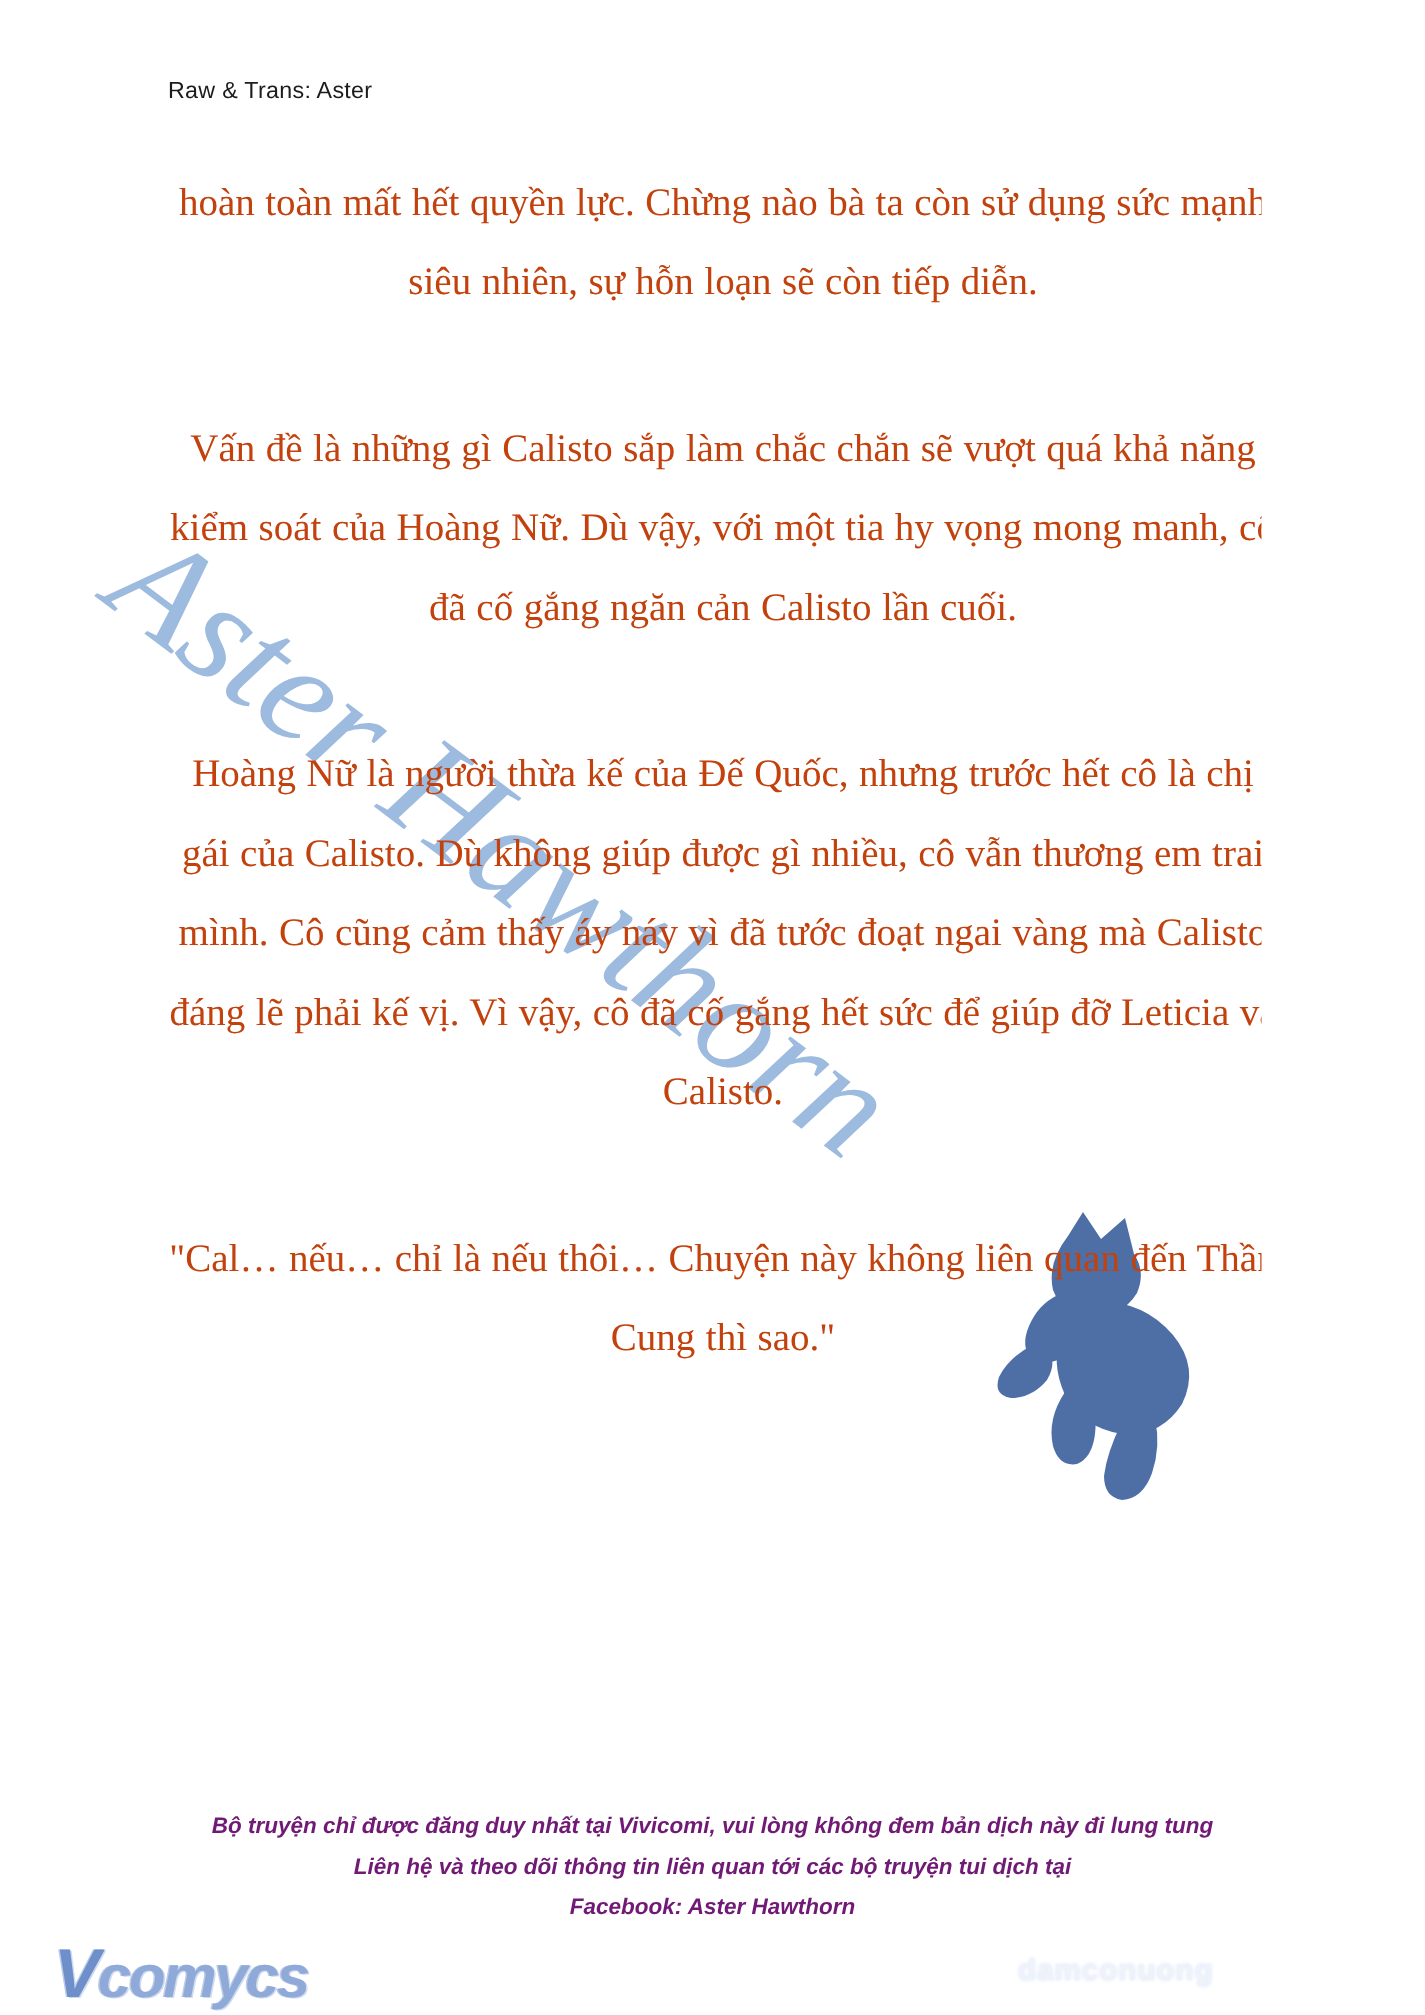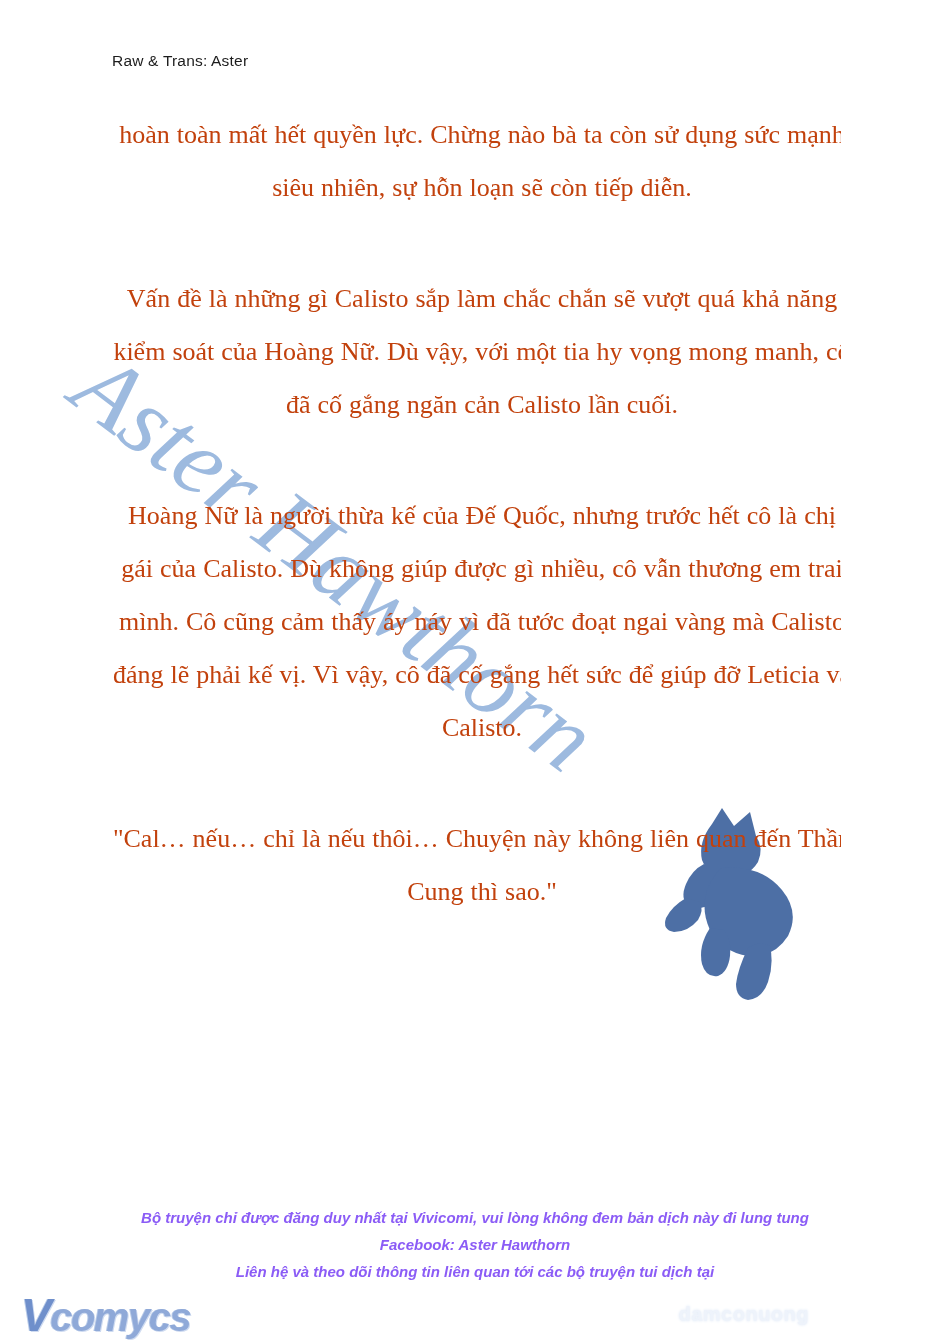--- a/index.html
+++ b/index.html
@@ -88,28 +88,28 @@
     width: 950px;
     text-align: center;
     z-index: 5;
   }
   .footer-note .fn-line {
     font-family: "Liberation Sans", "DejaVu Sans", sans-serif;
     font-weight: bold;
     font-style: italic;
     font-size: 15px;
     line-height: 27px;
-    color: #8b5cf6;
+    color: #701a75;
     white-space: nowrap;
   }
 
   
   .logo {
     position: absolute;
-    left: 21px;
+    left: 36px;
     top: 1292px;
     z-index: 5;
   }
   .logo-text {
     font-family: "Liberation Sans", "DejaVu Sans", sans-serif;
     font-weight: bold;
     font-style: italic;
     font-size: 40px;
     letter-spacing: -1.5px;
     color: #8fa9d8;
@@ -165,22 +165,22 @@
 
   <div class="content">
     <p class="para">hoàn toàn mất hết quyền lực. Chừng nào bà ta còn sử dụng sức mạnh siêu nhiên, sự hỗn loạn sẽ còn tiếp diễn.</p>
     <p class="para">Vấn đề là những gì Calisto sắp làm chắc chắn sẽ vượt quá khả năng kiểm soát của Hoàng Nữ. Dù vậy, với một tia hy vọng mong manh, cô đã cố gắng ngăn cản Calisto lần cuối.</p>
     <p class="para">Hoàng Nữ là người thừa kế của Đế Quốc, nhưng trước hết cô là chị gái của Calisto. Dù không giúp được gì nhiều, cô vẫn thương em trai mình. Cô cũng cảm thấy áy náy vì đã tước đoạt ngai vàng mà Calisto đáng lẽ phải kế vị. Vì vậy, cô đã cố gắng hết sức để giúp đỡ Leticia và Calisto.</p>
     <p class="para p-last">"Cal… nếu… chỉ là nếu thôi… Chuyện này không liên quan đến Thần Cung thì sao."</p>
   </div>
 
   <div class="footer-note">
     <div class="fn-line">Bộ truyện chỉ được đăng duy nhất tại Vivicomi, vui lòng không đem bản dịch này đi lung tung</div>
+    <div class="fn-line">Liên hệ và theo dõi thông tin liên quan tới các bộ truyện tui dịch tại</div>
     <div class="fn-line">Facebook: Aster Hawthorn</div>
-    <div class="fn-line">Liên hệ và theo dõi thông tin liên quan tới các bộ truyện tui dịch tại</div>
   </div>
 
   <div class="logo">
     <span class="logo-text"><span class="v-glyph">V</span><span>comycs</span></span>
   </div>
 
   <div class="corner-mark">damconuong</div>
 
 </div>
 

